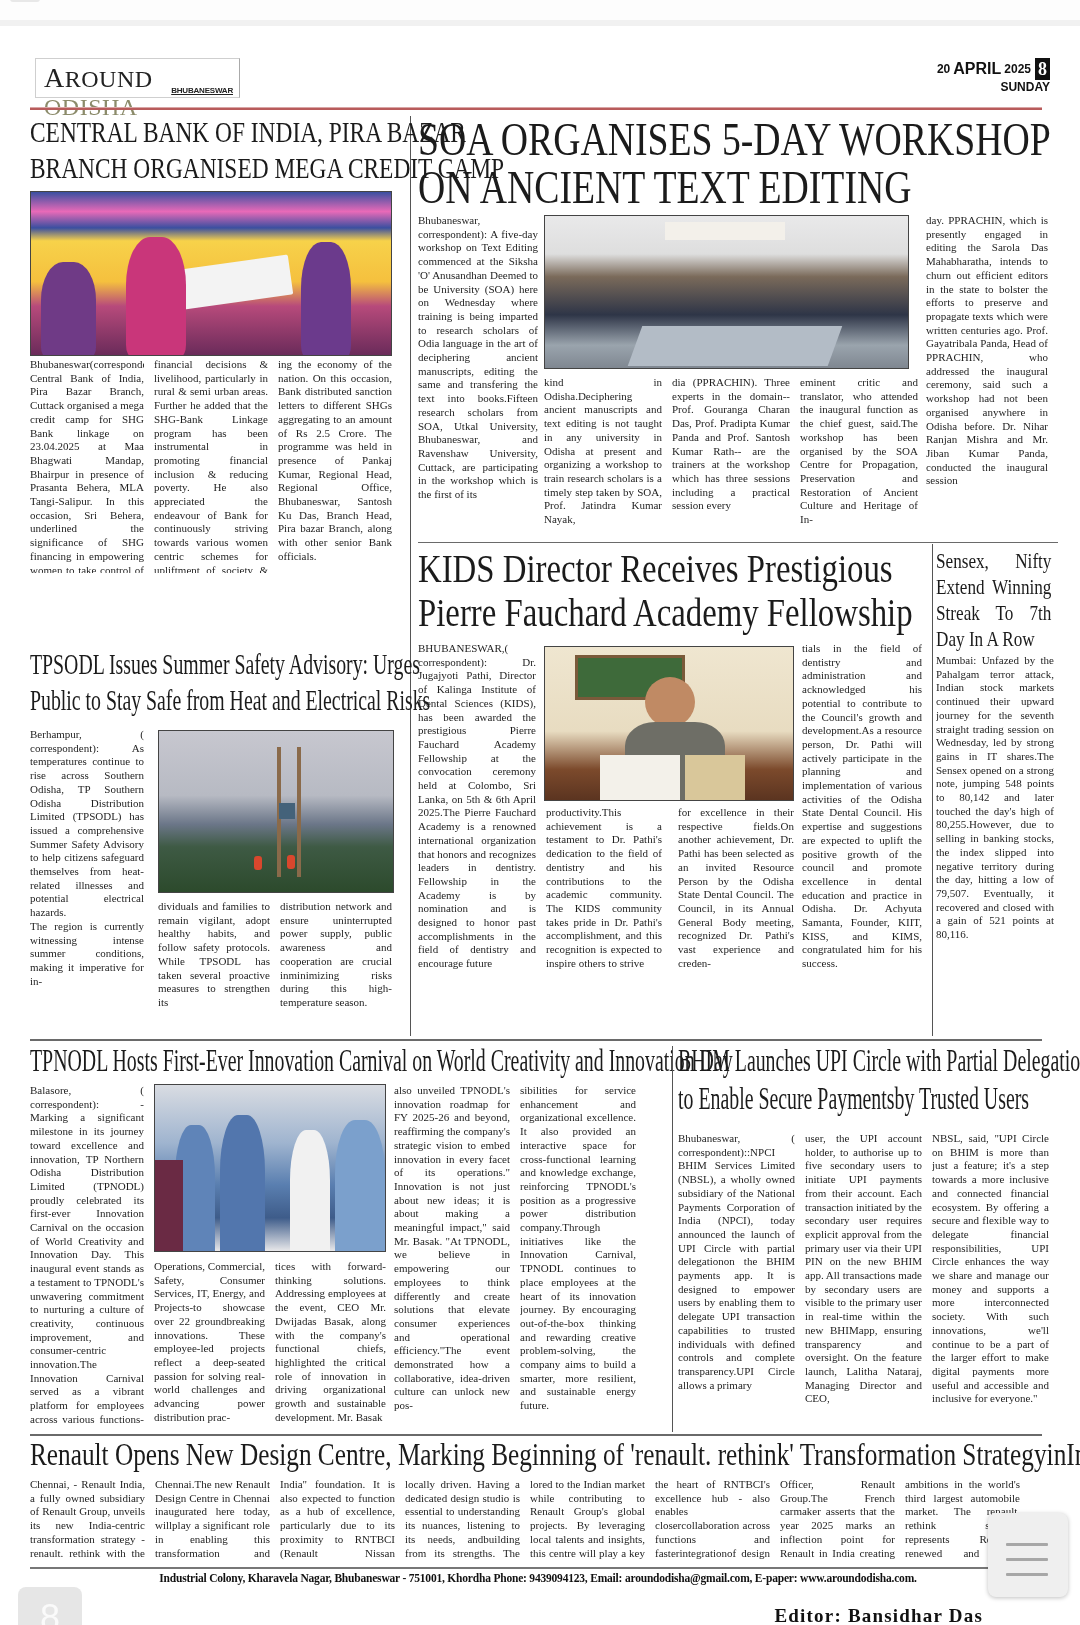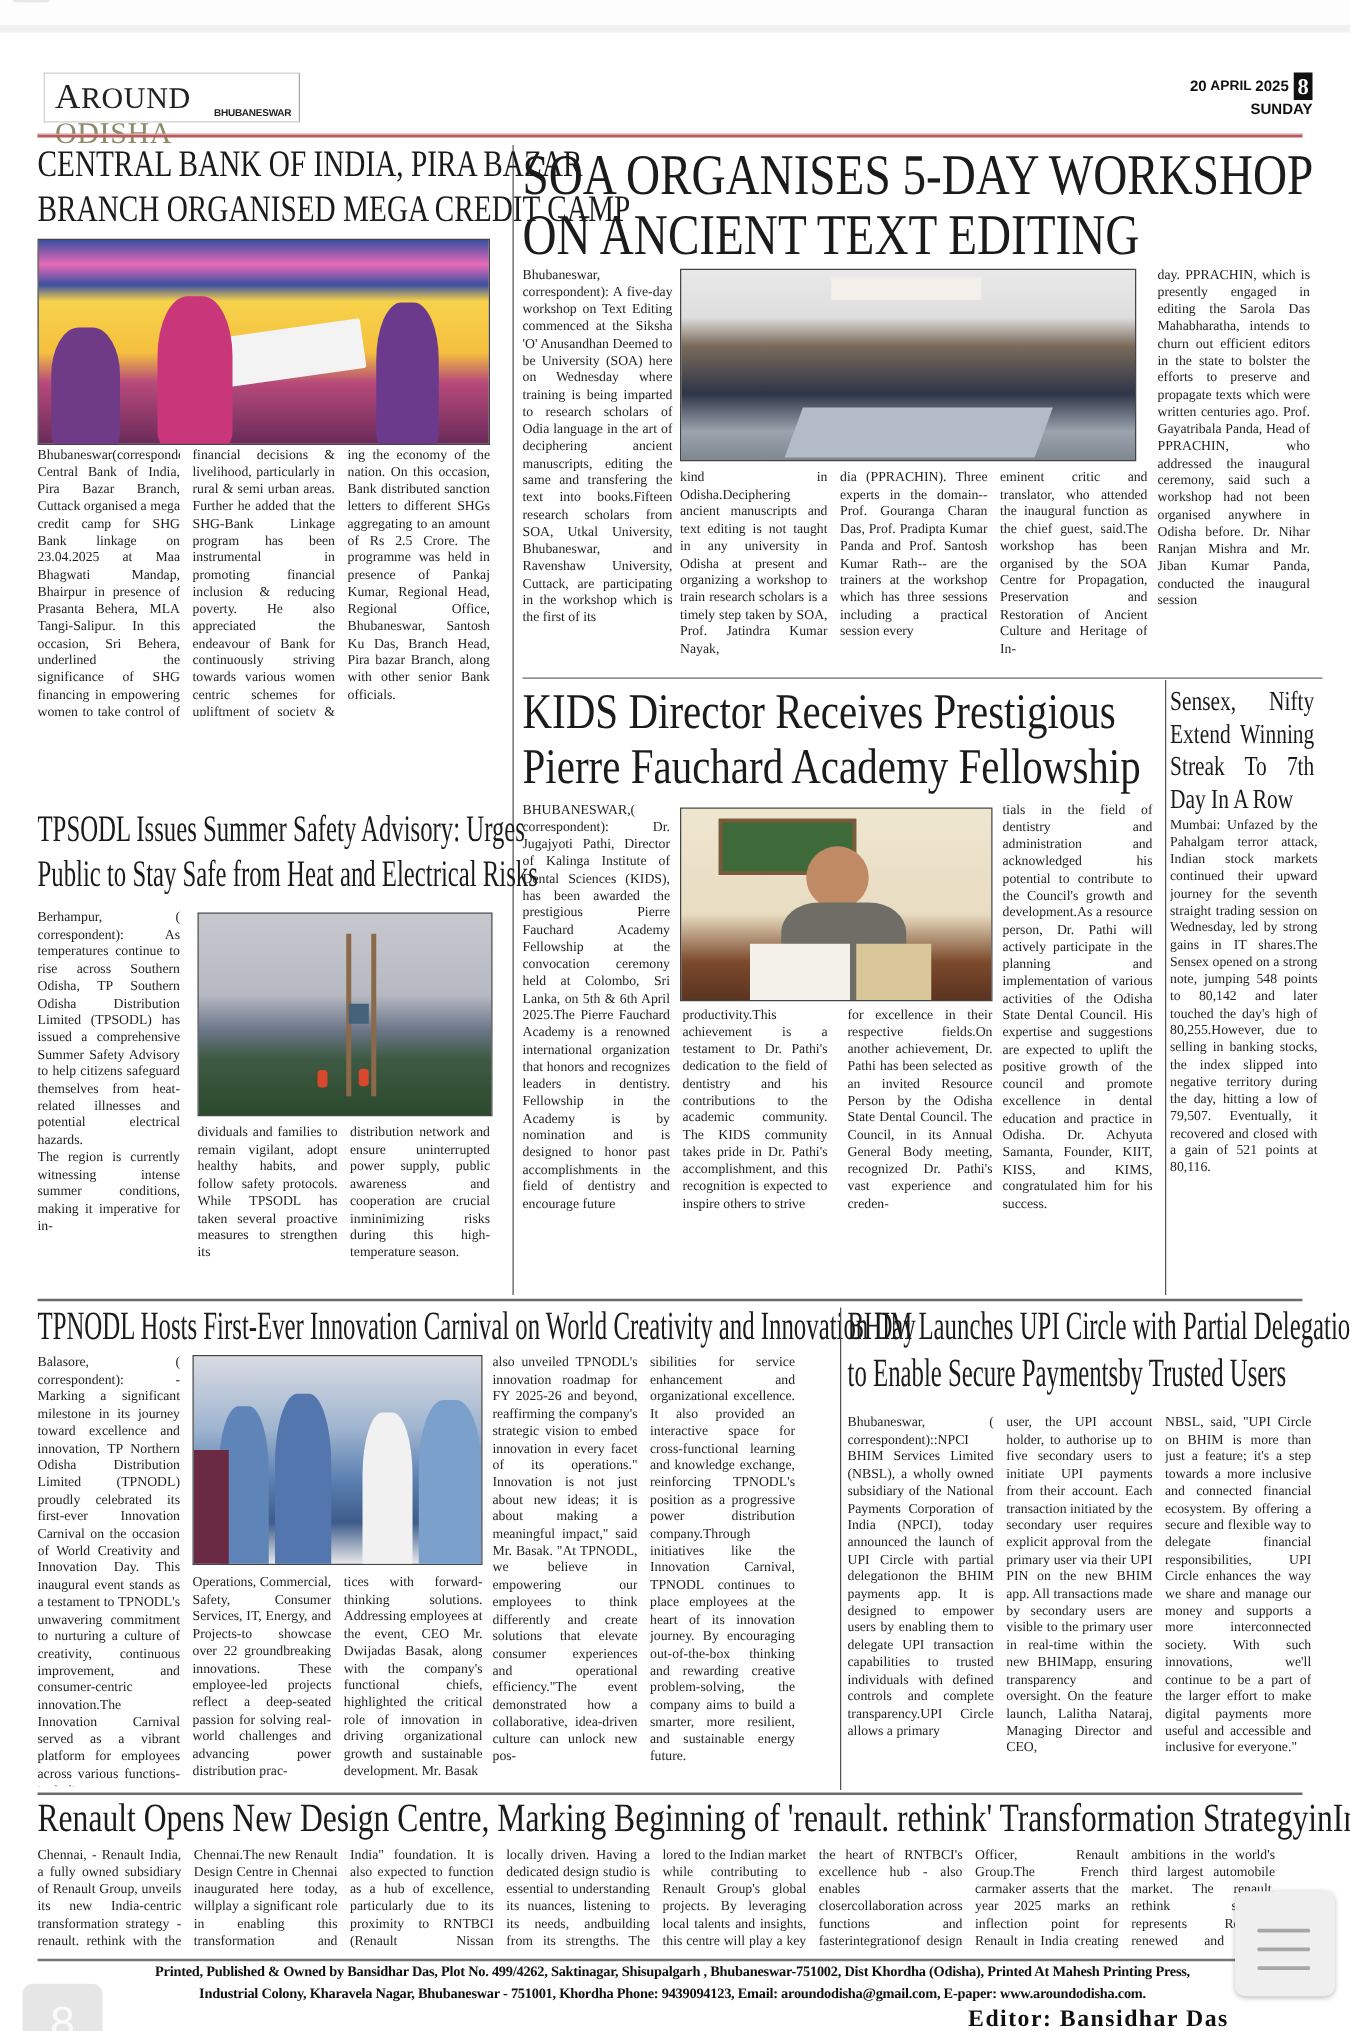--- a/index.html
+++ b/index.html
@@ -11,24 +11,24 @@
   .topbar-line { position: absolute; left: 0; top: 20px; width: 1080px; height: 6px; background: #f1f1f1; }
 
   .page { position: absolute; left: 18px; top: 54px; width: 1040px; height: 1571px; }
 
   
   .masthead { position: absolute; left: 0; top: 0; width: 1040px; height: 56px; }
   .logo-box { position: absolute; left: 17px; top: 4px; width: 205px; height: 40px; border: 1px solid #cfcfcf; border-right-color:#aaa; background:#fff; }
   .logo-around { position: absolute; left: 8px; top: 3px; font-family: "Liberation Serif", serif; font-size: 24px; letter-spacing: 0.5px; color: #222; }
   .logo-around .big { font-size: 28px; }
   .logo-odisha { color: #8b8b6a; }
-  .logo-city { position: absolute; right: 6px; bottom: 2px; font-family: "Liberation Sans", sans-serif; font-size: 8px; font-weight: bold; color: #222; letter-spacing: -0.2px; }
+  .logo-city { position: absolute; right: 6px; bottom: 2px; font-family: "Liberation Sans", sans-serif; font-size: 8px; font-weight: bold; color: #222; letter-spacing: -0.2px; text-decoration: underline; }
   .date-block { position: absolute; right: 8px; top: 4px; text-align: right; font-family: "Liberation Sans", sans-serif; font-weight: bold; }
   .date-line { font-size: 12px; color: #111; display: flex; align-items: center; justify-content: flex-end; gap: 3px; }
-  .date-line .month { font-size: 11px; }
+  .date-line .month { font-size: 16px; }
   .page-num { display: inline-block; background: #111; color: #fff; font-family: "Liberation Serif", serif; font-size: 18px; padding: 0 3px; line-height: 22px; margin-left: 1px; }
   .day-line { font-size: 12px; color: #111; margin-top: 0px; }
   .mast-rule { position: absolute; left: 12px; top: 53px; width: 1012px; height: 3px; background: #b85b5b; border-top: 1px solid #d9a5a5; }
 
   
   .art { position: absolute; }
   .headline { font-family: "Liberation Serif", serif; color: #1b1b1b; line-height: 1.05; transform-origin: left top; white-space: nowrap; }
   .cols { position: absolute; display: flex; gap: 10px; }
   .col { font-family: "Liberation Serif", serif; font-size: 11px; line-height: 13.7px; text-align: justify; color: #1e1e1e; overflow: hidden; }
   .vrule { position: absolute; width: 1px; background: #555; }
@@ -207,21 +207,20 @@
       <div class="col" style="width:115px; height:82px;">locally driven. Having a dedicated design studio is essential to understanding its nuances, listening to its needs, andbuilding from its strengths. The Renault Design Centre Chennai will focus on developing models and concepts tai-</div>
       <div class="col" style="width:115px; height:82px;">lored to the Indian market while contributing to Renault Group's global projects. By leveraging local talents and insights, this centre will play a key role in shaping Renault's future mobility solutions. Its strategic location - at</div>
       <div class="col" style="width:115px; height:82px;">the heart of RNTBCI's excellence hub - also enables closercollaboration across functions and fasterintegrationof design into our engineering and innovation processes" stated Laurens van den Acker, Chief Design</div>
       <div class="col" style="width:115px; height:82px;">Officer, Renault Group.The French carmaker asserts that the year 2025 marks an inflection point for Renault in India creating a springboard for the company's next leap and accomplishing its</div>
       <div class="col" style="width:115px; height:82px;">ambitions in the world's third largest automobile market. The renault. rethink strategy represents Renault's renewed and bold commitment to orchestrate a French carmaker's journey in</div>
     </div>
   </div>
 
   <div class="footer-rule" style="top:1513px;"></div>
   <div class="footer-text" style="top:1516px;">
-    <div>Printed, Published &amp; Owned by Bansidhar Das, Plot No. 499/4262, Saktinagar, Shisupalgarh , Bhubaneswar-751002, Dist Khordha (Odisha), Printed At Mahesh Printing Press,</div>
     <div>Industrial Colony, Kharavela Nagar, Bhubaneswar - 751001, Khordha Phone: 9439094123, Email: aroundodisha@gmail.com, E-paper: www.aroundodisha.com.</div>
   </div>
   <div class="editor" style="top:1551px;">Editor: Bansidhar Das</div>
 </div>
 
 <div class="fab-page">
   <span>8</span>
 </div>
 <div class="fab-menu">
   <span style="top:30px;"></span>

